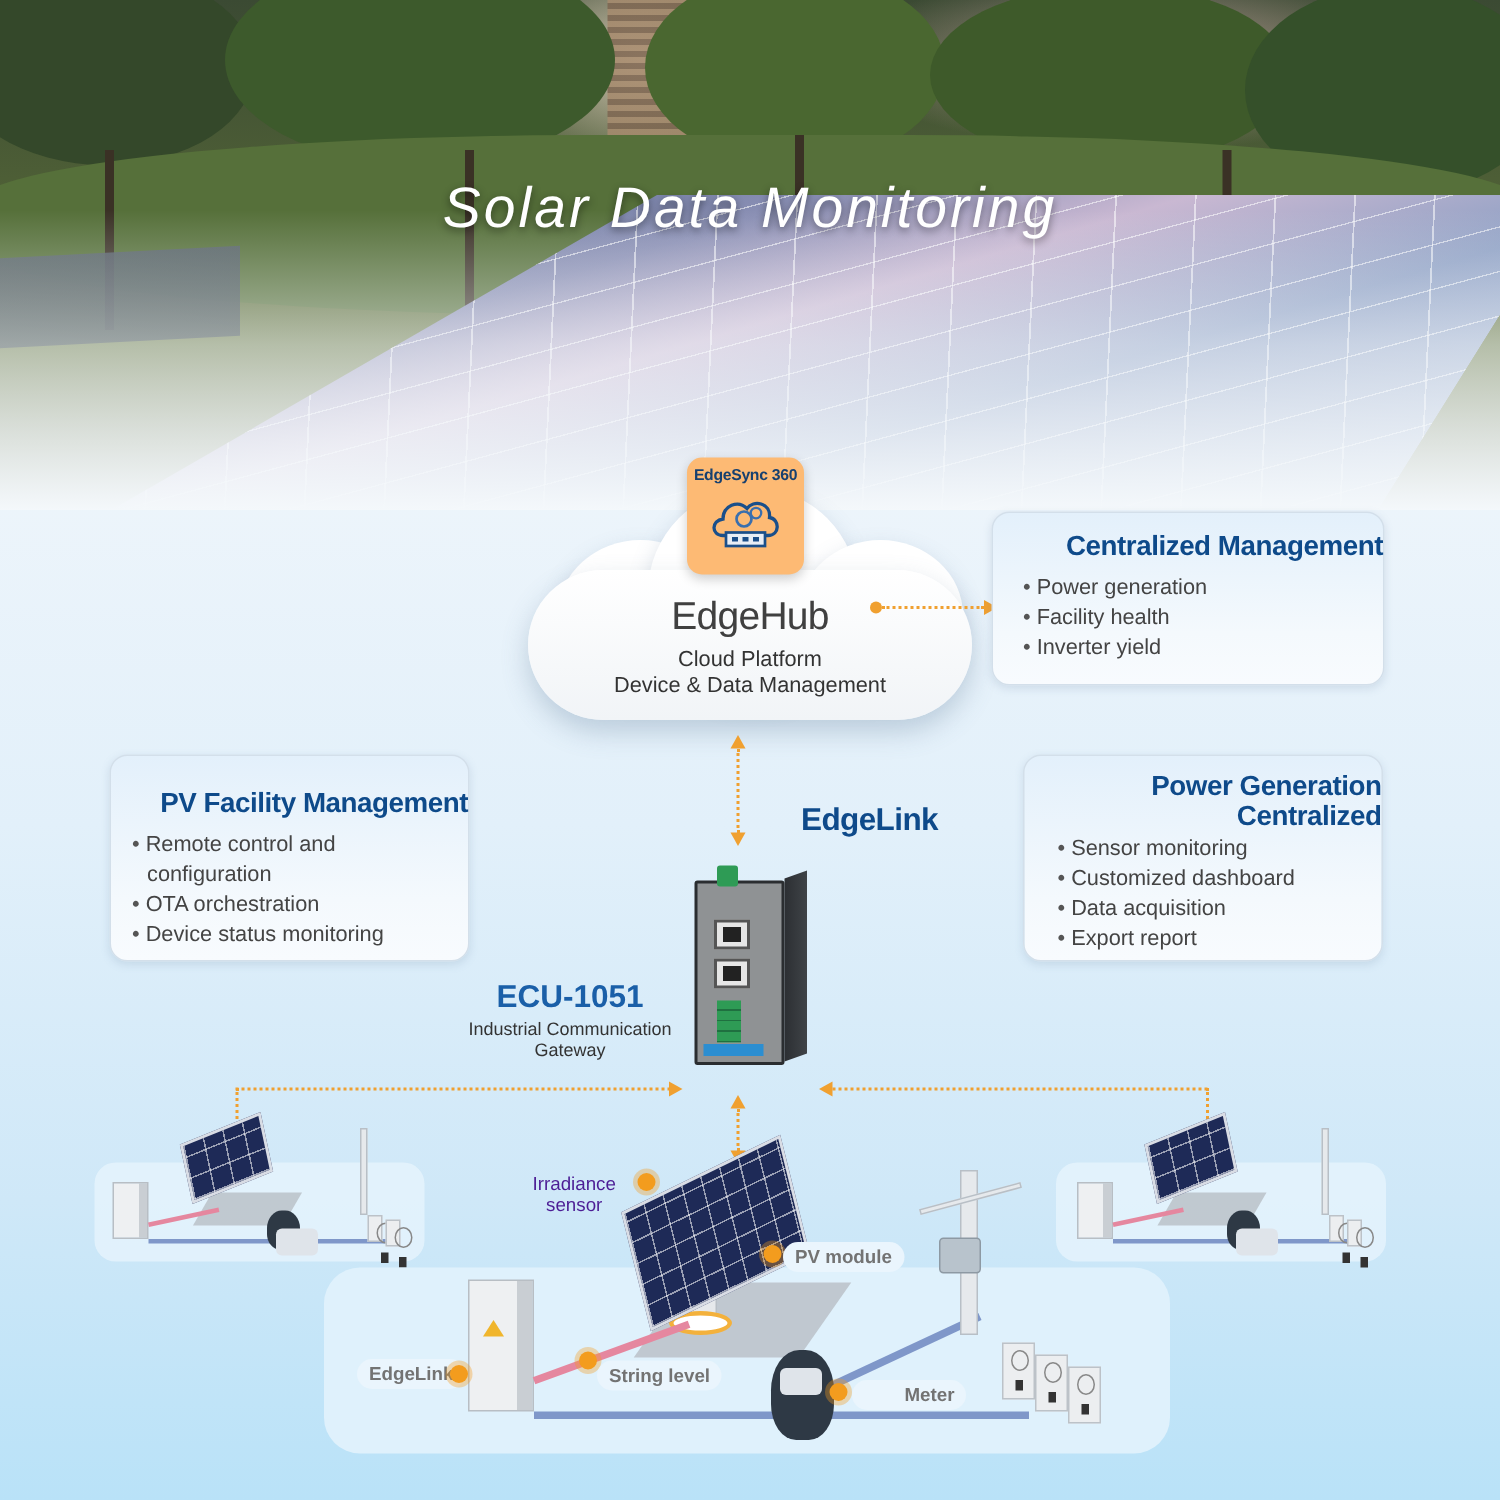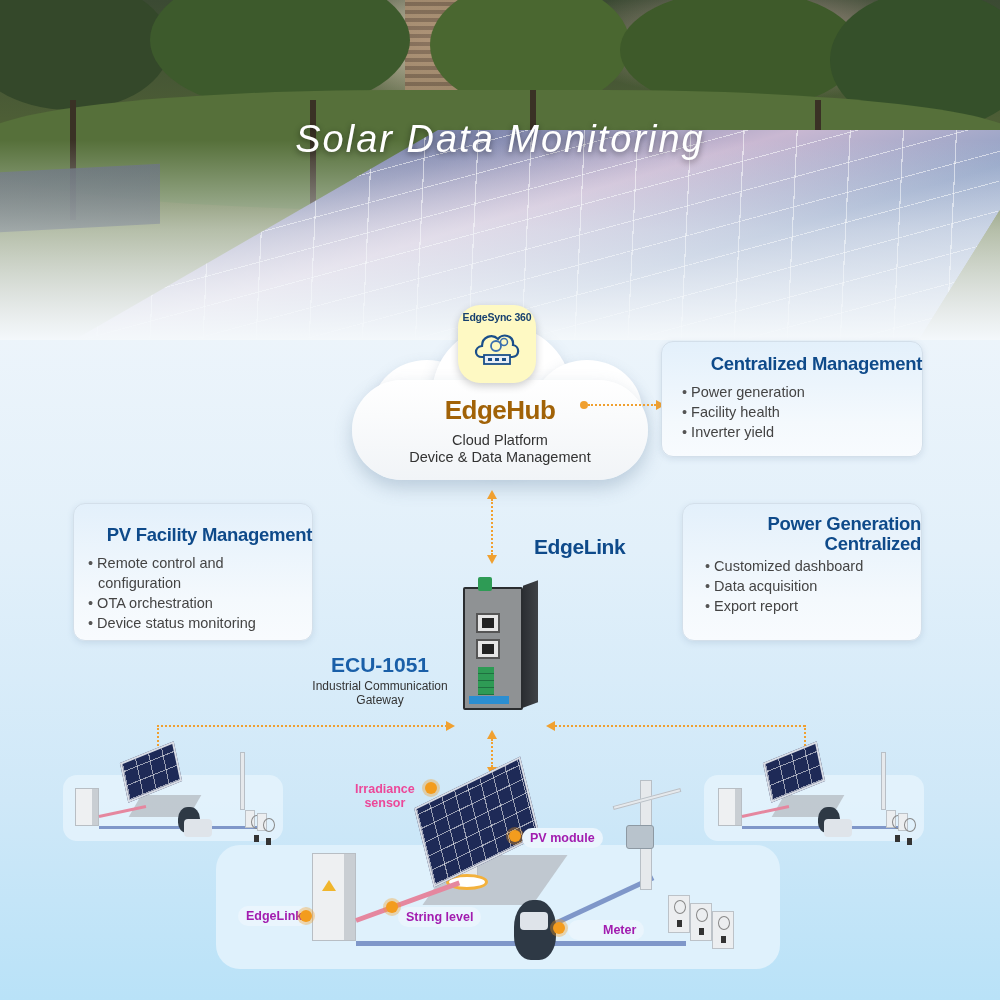--- a/index.html
+++ b/index.html
@@ -59,29 +59,29 @@
     position: absolute; background: #fff; border-radius: 50%;
     box-shadow: 0 6px 14px rgba(90,120,150,.25);
   }
   .cloud .base {
     position: absolute; left: 0; top: 50px; width: 296px; height: 100px;
     background: linear-gradient(180deg, #ffffff 0%, #f1f4f7 100%);
     border-radius: 60px; box-shadow: 0 8px 18px rgba(90,120,150,.3);
   }
   .app-tile {
     position: absolute; left: 458px; top: 305px; width: 78px; height: 78px;
-    background: #fef9c3; border-radius: 22px;
+    background: #fdba74; border-radius: 10px;
     box-shadow: 0 3px 8px rgba(0,0,0,.2);
     text-align: center;
   }
   .app-tile .app-name { font-size: 10.5px; font-weight: 700; color: #17406f; margin-top: 6px; letter-spacing: -.2px; }
   .app-tile svg { margin-top: 4px; }
   .edgehub {
     position: absolute; left: 352px; top: 395px; width: 296px; text-align: center;
-    color: #a16207; font-weight: 700; font-size: 26px; letter-spacing: -.5px;
+    color: #404040; font-weight: 400; font-size: 26px; letter-spacing: -.5px;
   }
   .edgehub-sub {
     position: absolute; left: 352px; top: 432px; width: 296px; text-align: center;
     color: #333; font-size: 14.5px; line-height: 17px;
   }
 
   
   .card {
     position: absolute; border-radius: 12px;
     background: linear-gradient(180deg, #e3f0fb 0%, #f4f9fd 70%, #f8fbfe 100%);
@@ -204,24 +204,24 @@
   .socket::before {
     content: ""; position: absolute; left: 5px; top: 4px; width: 10px; height: 12px;
     border: 1px solid #888; border-radius: 50%;
   }
   .socket::after {
     content: ""; position: absolute; left: 8px; top: 24px; width: 5px; height: 7px; background: #333;
   }
 
   .tag {
     position: absolute; background: #eaf5fd; border-radius: 12px;
-    color: #a21caf; font-weight: 700; font-size: 12.5px; padding: 3px 8px 3px 8px;
+    color: #737373; font-weight: 700; font-size: 12.5px; padding: 3px 8px 3px 8px;
     white-space: nowrap;
   }
-  .tag-plain { position: absolute; color: #ec4899; font-weight: 700; font-size: 12.5px; line-height: 14px; text-align: center; }
+  .tag-plain { position: absolute; color: #4c1d95; font-weight: 400; font-size: 12.5px; line-height: 14px; text-align: center; }
   .odot {
     position: absolute; width: 12px; height: 12px; border-radius: 50%;
     background: #f39c1e; box-shadow: 0 0 0 3px rgba(243,156,30,.35);
   }
 </style>
 </head>
 <body>
 
 <div class="hero">
   <div class="hero-sky"></div>
@@ -289,20 +289,21 @@
     <li>Device status monitoring</li>
   </ul>
 </div>
 
 <div class="card card-power">
   <h3>
     <div>Power Generation</div>
     <div>Centralized</div>
   </h3>
   <ul>
+    <li>Sensor monitoring</li>
     <li>Customized dashboard</li>
     <li>Data acquisition</li>
     <li>Export report</li>
   </ul>
 </div>
 
 <div class="arrow-up" style="left:487px;top:490px;"></div>
 <div class="dot-v" style="left:491px;top:499px;height:56px;"></div>
 <div class="arrow-down" style="left:487px;top:555px;"></div>
 <div class="edgelink">EdgeLink</div>

